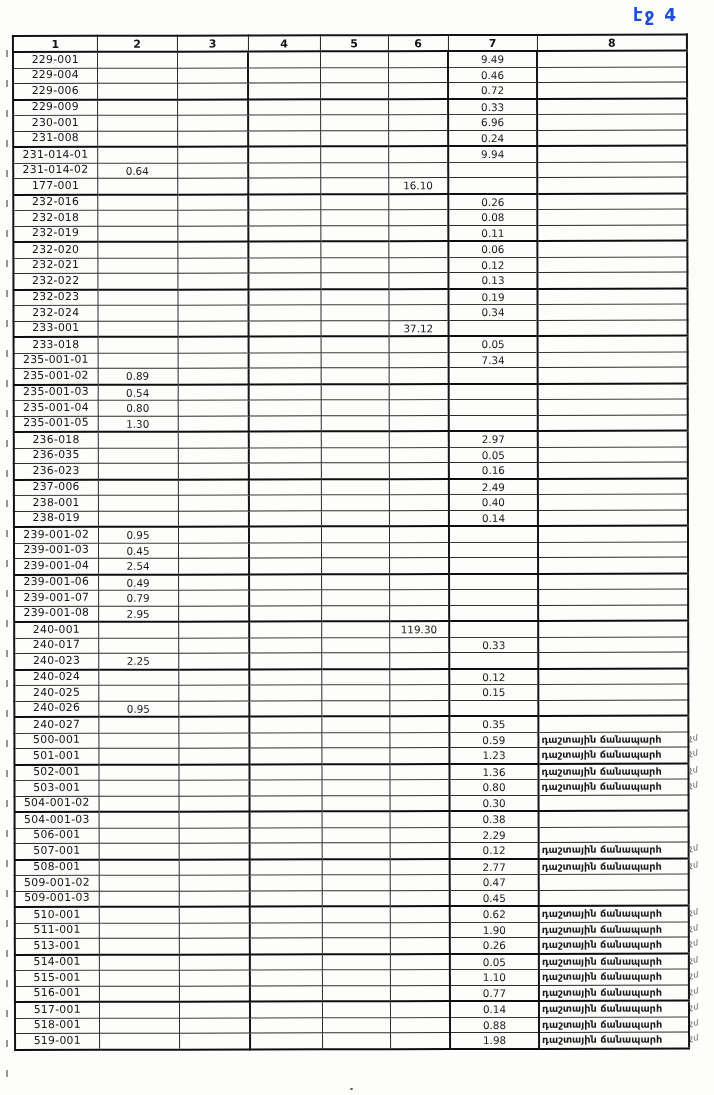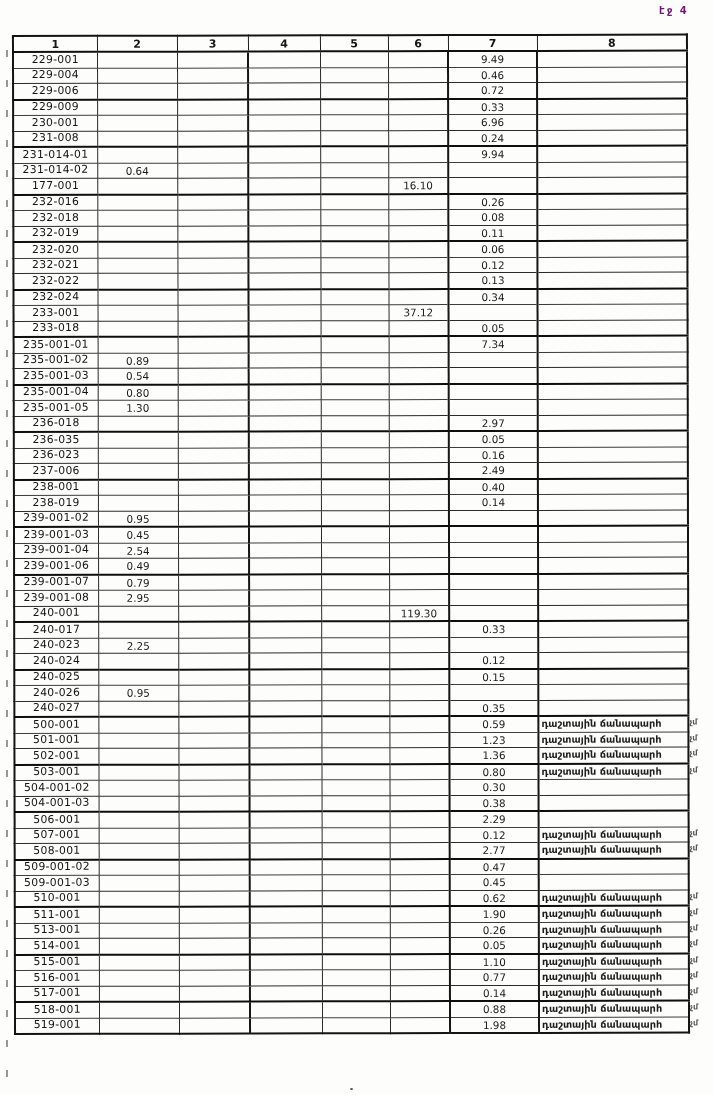--- a/index.html
+++ b/index.html
@@ -4,21 +4,21 @@
 <style>
   html,body{margin:0;padding:0;}
   body{
     width:714px;height:1095px;position:relative;overflow:hidden;
     background:#fdfdfc;
     font-family:"DejaVu Sans", sans-serif;
     color:#1a1a1a;
   }
   .page-label{
     position:absolute;top:5px;left:633px;
-    font-size:10px;font-weight:bold;letter-spacing:2px;color:#701a75;margin-left:26px;
+    font-size:17px;font-weight:bold;letter-spacing:2px;color:#1d4ed8;
   }
   .edge-artifact{
     position:absolute;left:6px;top:50px;width:2px;height:1028px;
     background:repeating-linear-gradient(180deg,#444 0 7px,transparent 7px 30px);
     opacity:.55;
   }
   .speckle{
     position:absolute;left:350px;top:1088px;width:3px;height:2px;background:#555;border-radius:50%;
   }
   table.data-table{
@@ -47,21 +47,21 @@
   .data-table td:nth-child(7){border-right-width:2px;border-right-color:#161616;}
   .data-table td.c-id{
     font-size:10.8px;letter-spacing:.3px;color:#161616;
   }
   .data-table td.c-use{
     text-align:left;position:relative;padding:0 2px;
     font-size:9.8px;font-weight:bold;color:#1d1d1d;
   }
   .margin-note{
     position:absolute;left:150px;top:2px;
-    font-size:8px;font-weight:bold;color:#3c3c3c;opacity:.85;text-align:center;
+    font-size:8px;font-weight:normal;color:#3c3c3c;opacity:.85;text-align:center;
   }
 </style>
 </head>
 <body>
 
 <div class="page-label">էջ 4</div>
 <div class="edge-artifact"></div>
 <div class="speckle"></div>
 
 <table class="data-table">
@@ -232,20 +232,30 @@
         <td class="c-id">232-022</td>
         <td></td>
         <td></td>
         <td></td>
         <td></td>
         <td></td>
         <td>0.13</td>
         <td class="c-use"></td>
       </tr>
       <tr>
+        <td class="c-id">232-023</td>
+        <td></td>
+        <td></td>
+        <td></td>
+        <td></td>
+        <td></td>
+        <td>0.19</td>
+        <td class="c-use"></td>
+      </tr>
+      <tr>
         <td class="c-id">232-024</td>
         <td></td>
         <td></td>
         <td></td>
         <td></td>
         <td></td>
         <td>0.34</td>
         <td class="c-use"></td>
       </tr>
       <tr>

